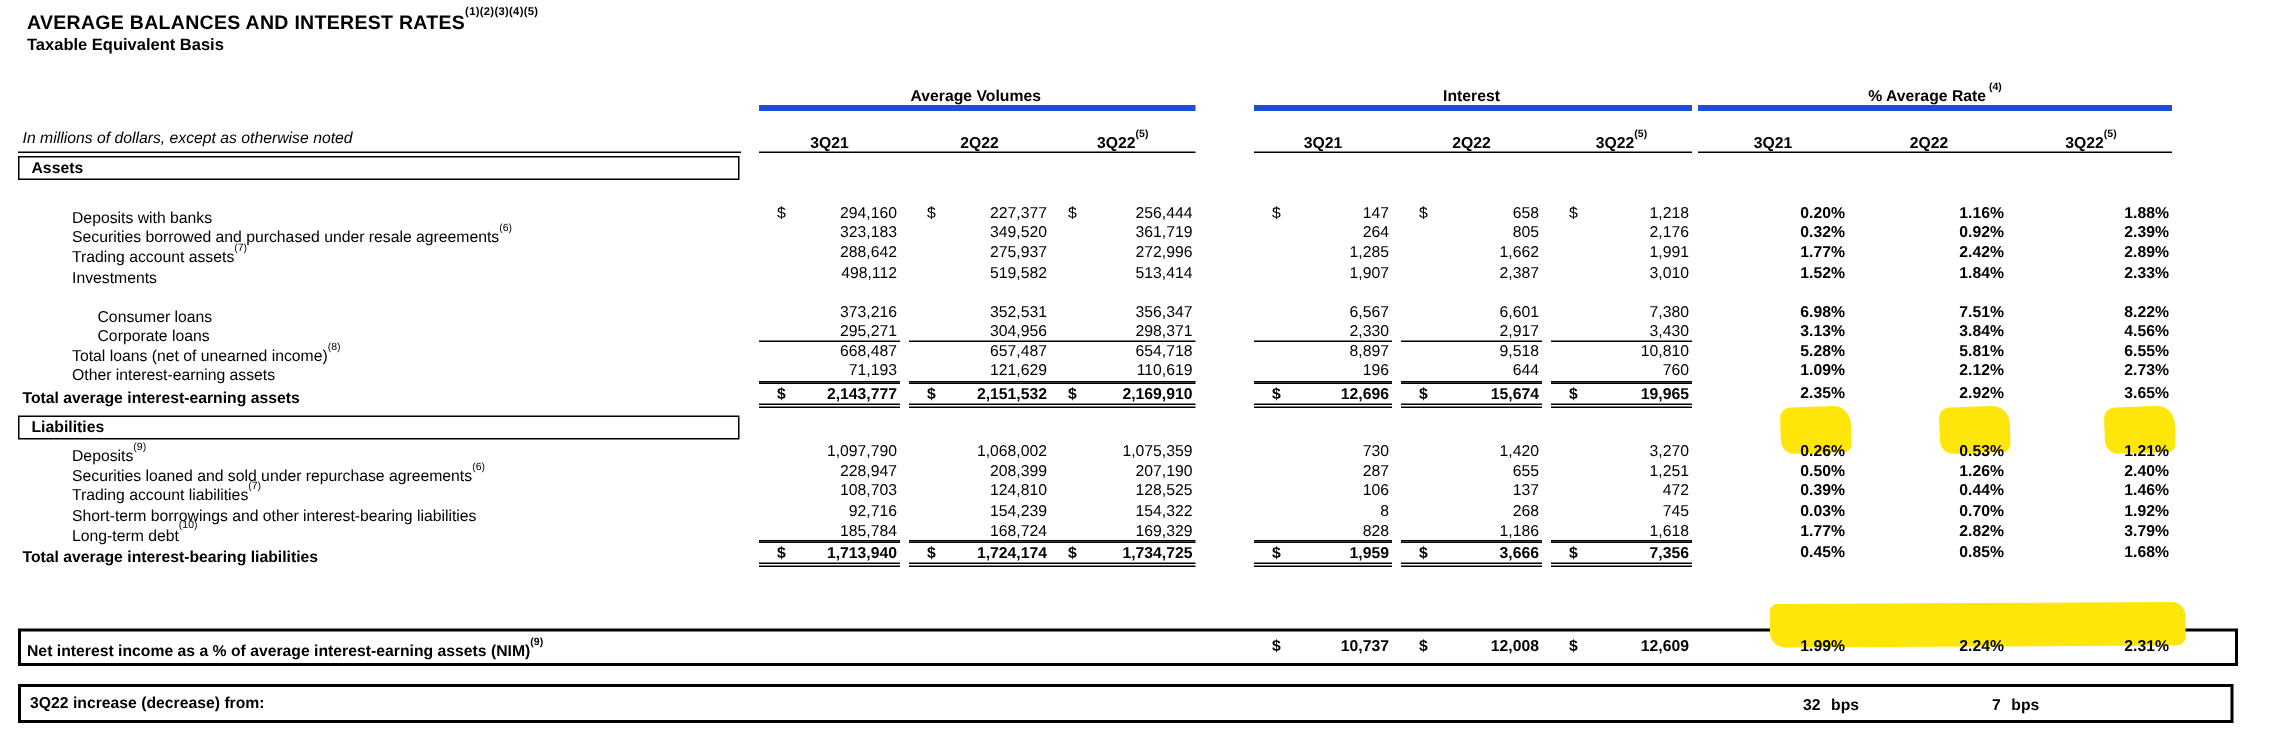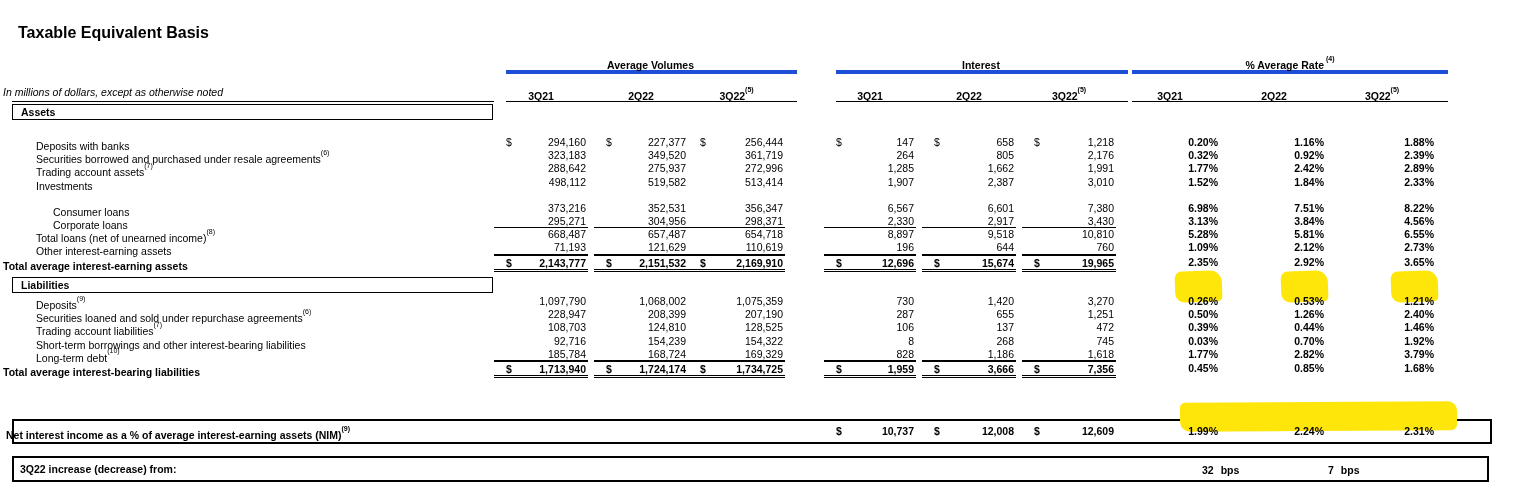--- a/index.html
+++ b/index.html
@@ -13,31 +13,31 @@
     font-size: 10.5px;
     color: #000;
     overflow: hidden;
     --hl: #FFE60A;
   }
   sup { font-size: 7px; position: relative; top: -3.5px; }
 
   
   .title { position:absolute; left:18px; top:7px; font-size:13px; font-weight:bold; letter-spacing:.2px; }
   .title sup { font-size:7.5px; top:-4.5px; }
-  .subtitle { position:absolute; left:18px; top:24px; font-size:16px; font-weight:bold; }
+  .subtitle { position:absolute; left:18px; top:24px; font-size:11px; font-weight:bold; }
 
   
   .grp { position:absolute; top:58px; height:16px; text-align:center; font-weight:bold; border-bottom:4px solid #1d4ed8; }
   .grp sup { margin-left:2px; }
   .g1-span { left:506px; width:291px; }
   .g2-span { left:836px; width:292px; }
   .g3-span { left:1132px; width:316px; }
 
   
-  .row { position:relative; display:flex; height:13.2px; line-height:13px; }
+  .row { position:relative; display:flex; height:13.2px; line-height:13px; padding-left:12px; }
   .cl { width:482px; padding-left:3px; white-space:nowrap; }
   .v1 { width:94px; margin-left:12px; }
   .v2 { width:94px; margin-left:6px; }
   .v3 { width:97px; }
   .i1 { width:92px; margin-left:39px; }
   .i2 { width:94px; margin-left:6px; }
   .i3 { width:94px; margin-left:6px; }
   .r1 { width:100px; margin-left:4px; }
   .r2 { width:104px; margin-left:2px; }
   .r3 { width:108px; margin-left:2px; }
@@ -92,20 +92,23 @@
   .bps { position:absolute; top:4px; line-height:16px; font-weight:bold; }
   .bps .unit { margin-left:7px; }
   .bps1 { left:1188px; }
   .bps2 { left:1314px; }
 </style>
 </head>
 <body>
 
 <div class="page">
 
+  <div class="title">
+    <span>AVERAGE BALANCES AND INTEREST RATES</span><sup>(1)(2)(3)(4)(5)</sup>
+  </div>
   <div class="subtitle">Taxable Equivalent Basis</div>
 
   <div class="grp g1-span">
     <span>Average Volumes</span><sup></sup>
   </div>
   <div class="grp g2-span">
     <span>Interest</span><sup></sup>
   </div>
   <div class="grp g3-span">
     <span>% Average Rate</span><sup>(4)</sup>

